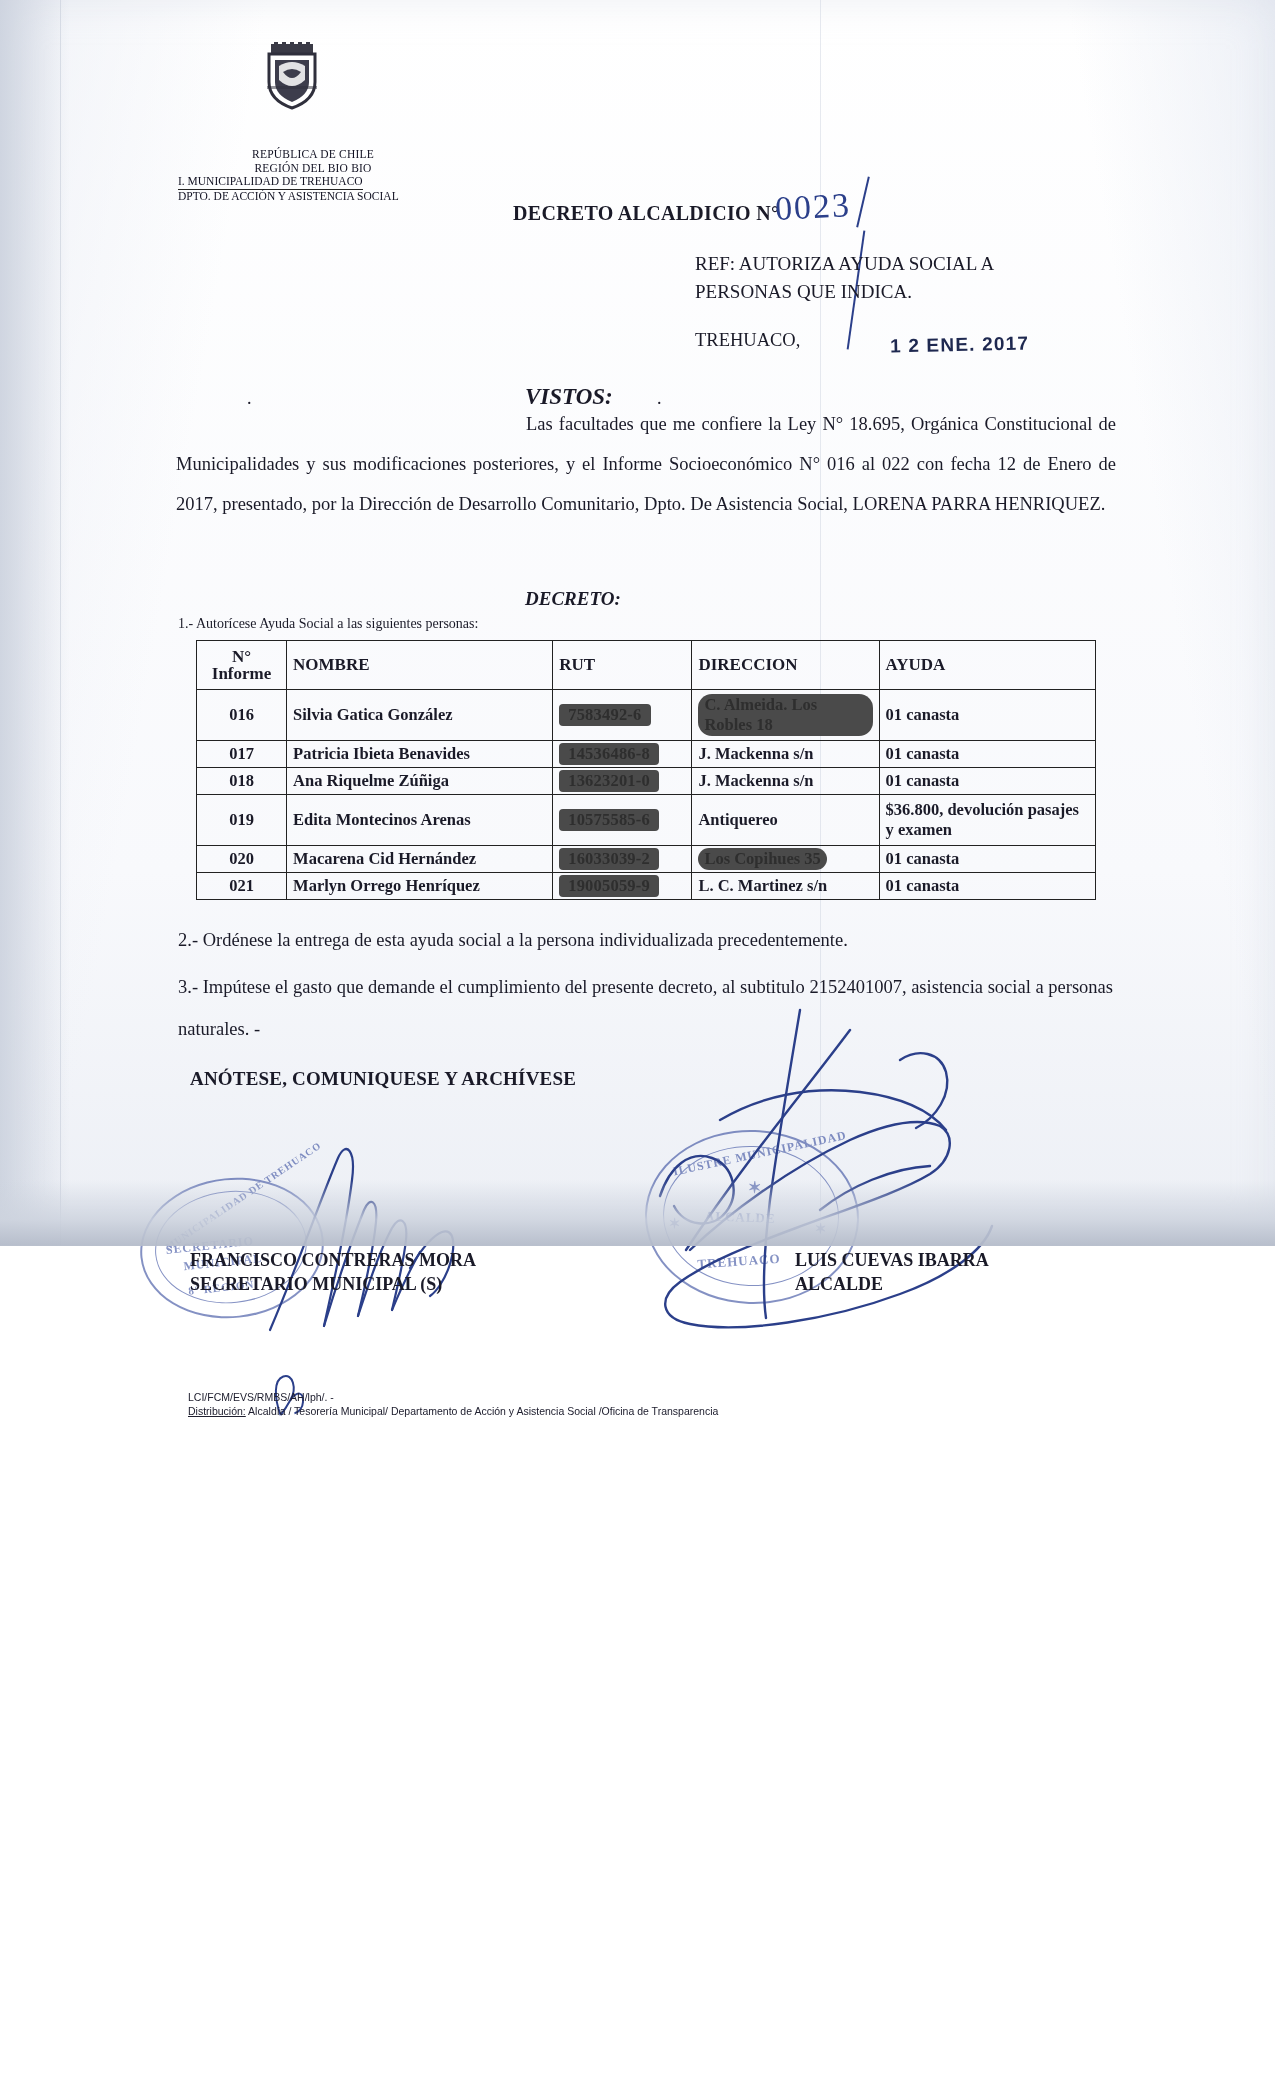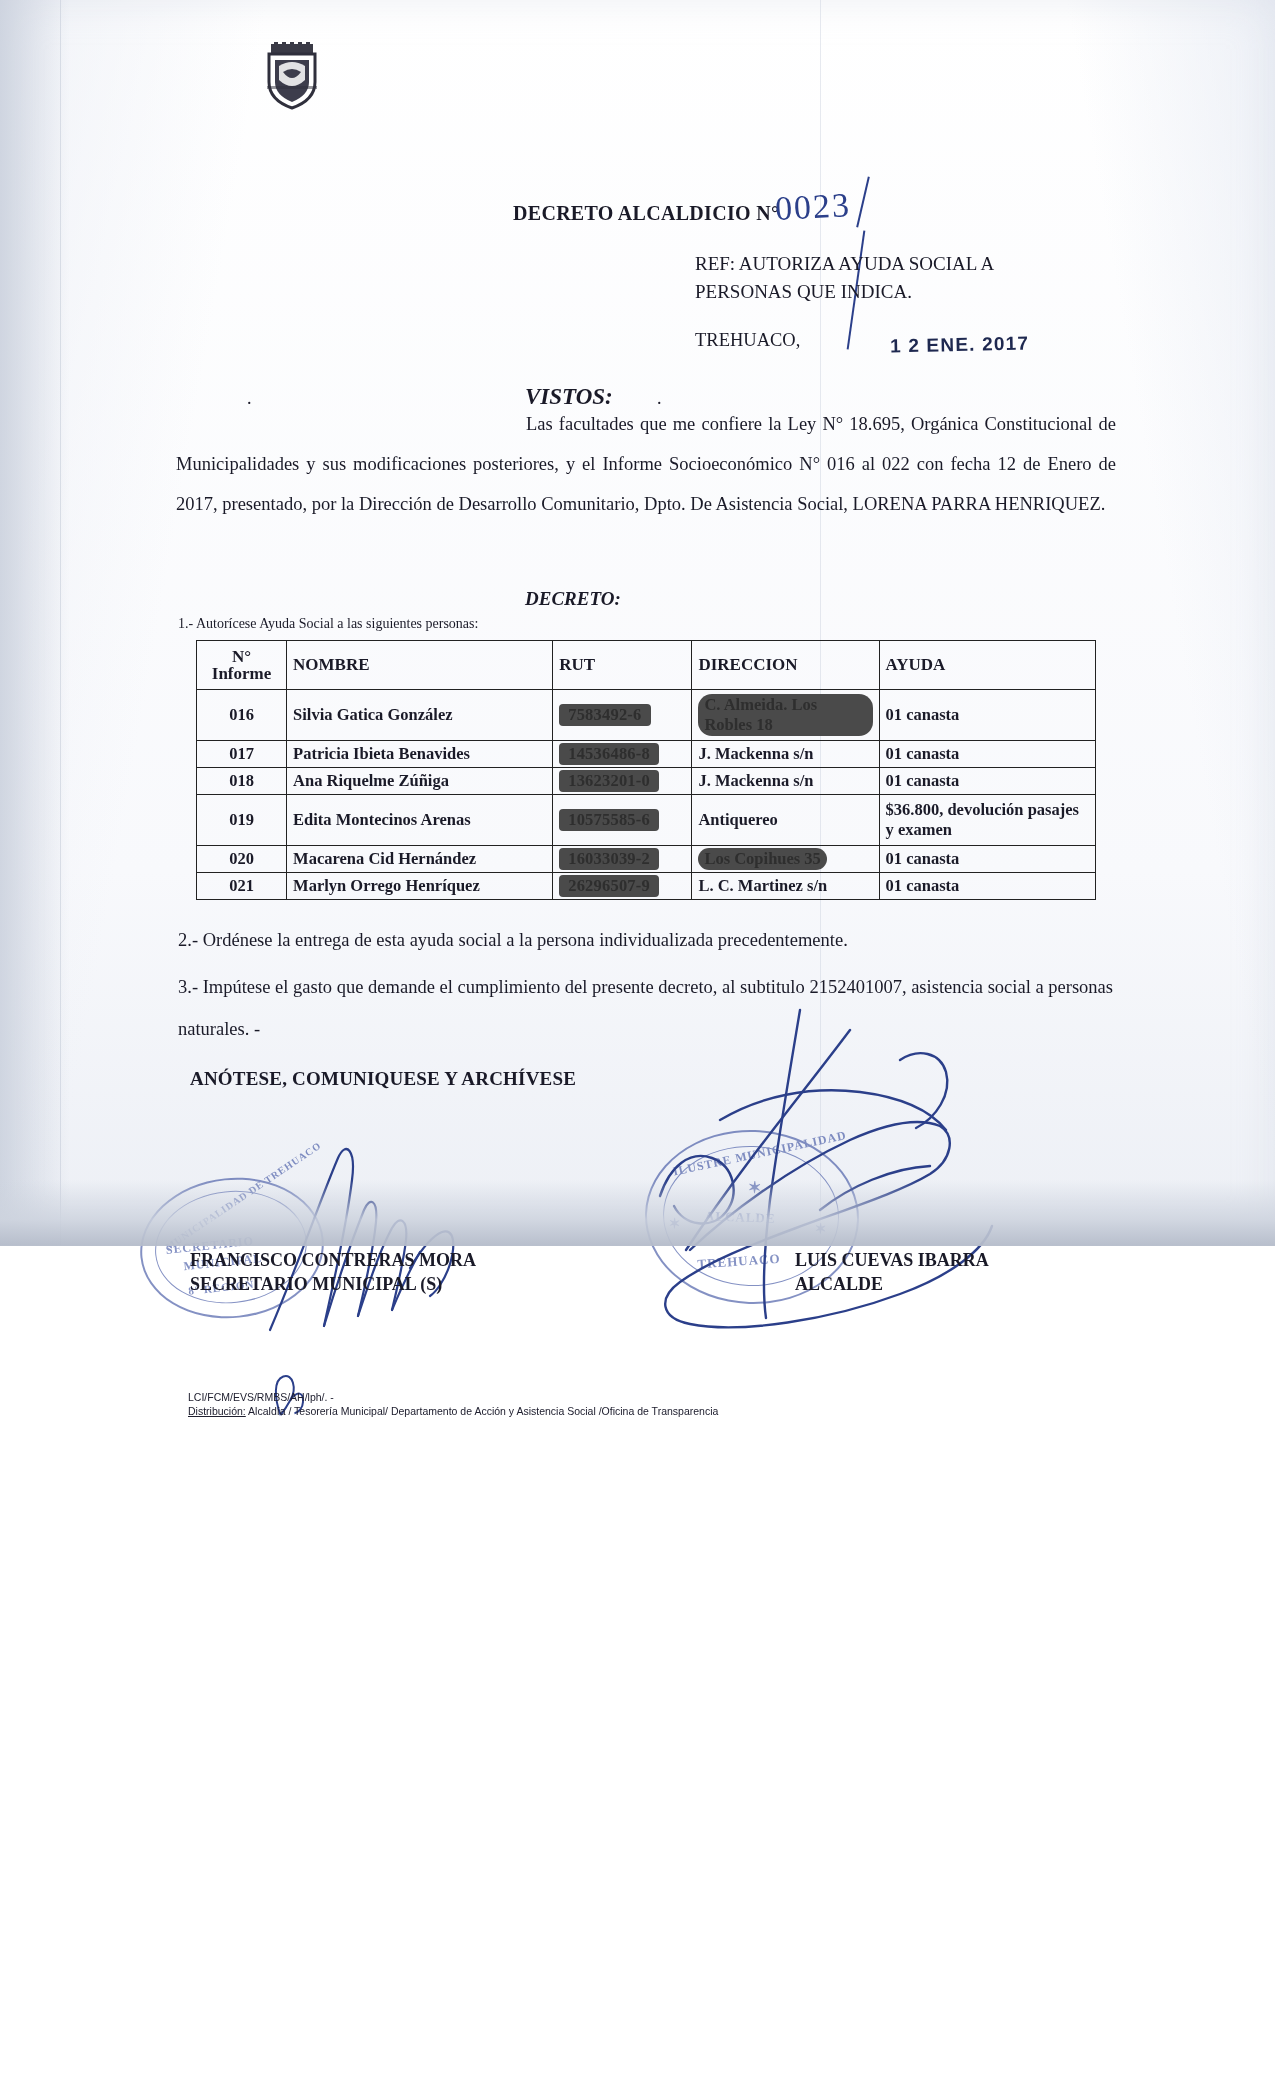--- a/index.html
+++ b/index.html
@@ -350,20 +350,26 @@
       <rect x="33" y="0" width="4" height="4" fill="#3a3a46"></rect>
       <rect x="41" y="0" width="4" height="4" fill="#3a3a46"></rect>
       <path d="M4 12 L50 12 L50 40 Q50 58 27 66 Q4 58 4 40 Z" fill="#ffffff" stroke="#2f2f3c" stroke-width="3"></path>
       <path d="M10 18 L44 18 L44 40 Q44 53 27 60 Q10 53 10 40 Z" fill="#3d3d4c"></path>
       <path d="M14 24 Q27 16 40 24 L40 38 Q27 50 14 38 Z" fill="#ffffff" opacity="0.85"></path>
       <path d="M18 30 Q27 24 36 30 Q27 42 18 30 Z" fill="#3d3d4c"></path>
       <rect x="2" y="44" width="50" height="3" fill="#2f2f3c" opacity="0.5"></rect>
     </svg>
   </div>
 
+  <div id="org-block">
+    <div class="l1">REPÚBLICA DE CHILE</div>
+    <div class="l2">REGIÓN DEL BIO BIO</div>
+    <div class="l3">I. MUNICIPALIDAD DE TREHUACO</div>
+    <div class="l4">DPTO. DE ACCIÓN Y ASISTENCIA SOCIAL</div>
+  </div>
 
   <div id="decreto-title">DECRETO ALCALDICIO N°</div>
   <div id="decreto-number">0023</div>
   <div id="decreto-slash"></div>
   <div class="stamp-slash"></div>
 
   <div id="ref-block">
     <div>REF: AUTORIZA AYUDA SOCIAL A</div>
     <div>PERSONAS QUE INDICA.</div>
   </div>
@@ -426,21 +432,21 @@
       <tr>
         <td class="c-num">020</td>
         <td class="c-name">Macarena Cid Hernández</td>
         <td class="c-rut"><span class="redact">16033039-2</span></td>
         <td class="c-dir"><span class="redact-dir">Los Copihues 35</span></td>
         <td class="c-aid">01 canasta</td>
       </tr>
       <tr>
         <td class="c-num">021</td>
         <td class="c-name">Marlyn Orrego Henríquez</td>
-        <td class="c-rut"><span class="redact">26296507-9</span></td>
+        <td class="c-rut"><span class="redact">19005059-9</span></td>
         <td class="c-dir">L. C. Martinez s/n</td>
         <td class="c-aid">01 canasta</td>
       </tr>
     </tbody>
   </table>
 
   <div id="item2">2.- Ordénese la entrega de esta ayuda social a la persona individualizada precedentemente.</div>
   <div id="item3">3.- Impútese el gasto que demande el cumplimiento del presente decreto, al subtitulo 2152401007, asistencia social a personas naturales. -</div>
   <div id="anotese">ANÓTESE, COMUNIQUESE Y ARCHÍVESE</div>
 

